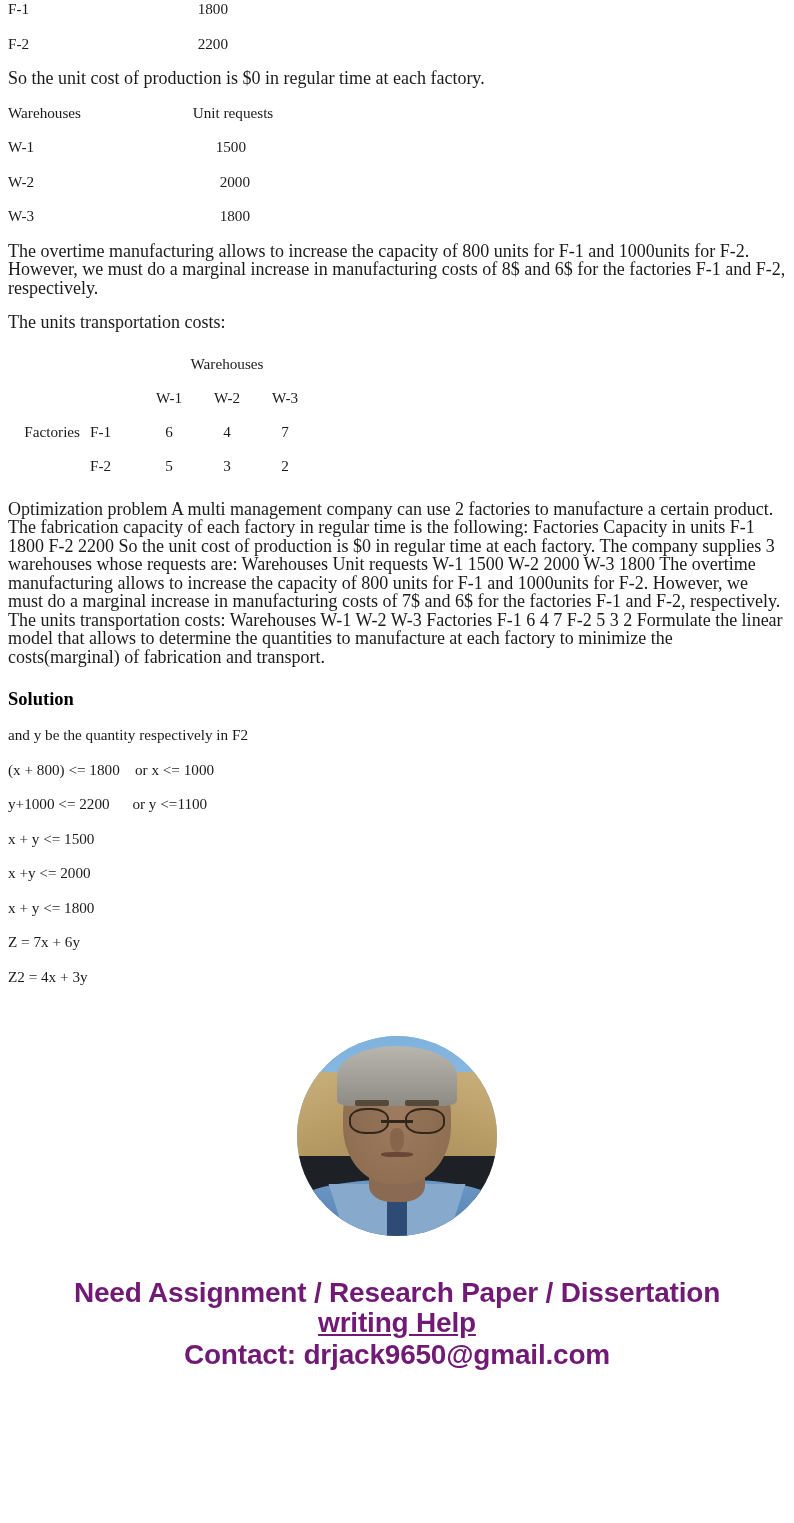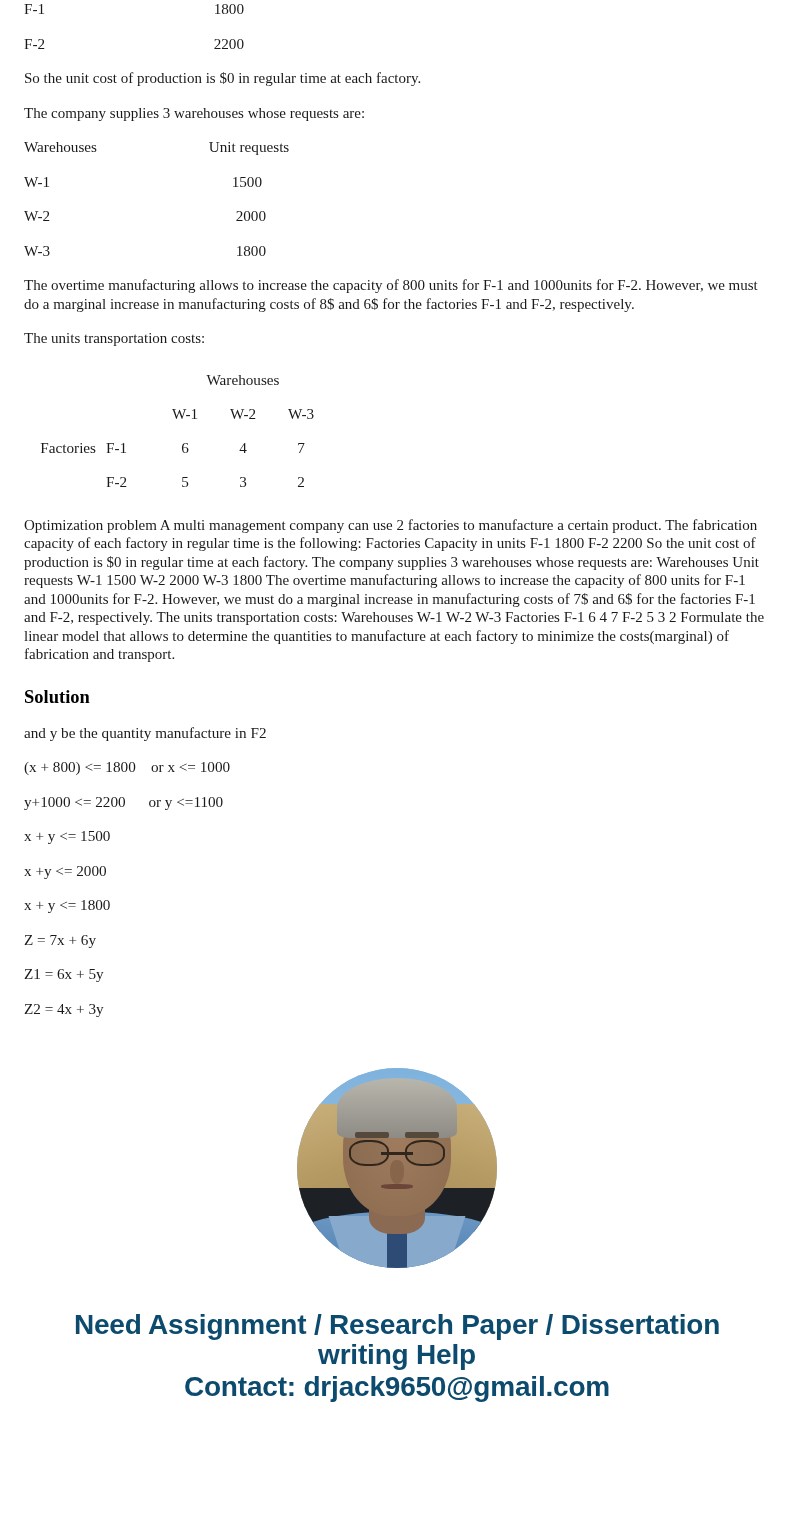--- a/index.html
+++ b/index.html
@@ -11,27 +11,27 @@
   body {
     width: 794px;
     min-height: 1523px;
     font-family: "Liberation Serif", "DejaVu Serif", serif;
     color: #1a1a1a;
     -webkit-font-smoothing: antialiased;
   }
   .page {
     width: 794px;
     box-sizing: border-box;
-    padding: 0 24px;
+    padding: 0 8px;
     position: relative;
   }
 
   
   p.para {
-    font-size: 15px;
+    font-size: 18px;
     line-height: 18.5px;
     margin: 0 0 16px 0;
     color: #1a1a1a;
     text-align: left;
   }
 
   
   .simple-table { margin: 0 0 16px 0; }
   .simple-table .row {
     font-size: 15.2px;
@@ -181,44 +181,43 @@
   }
 
   
   .promo {
     margin-top: 42px;
     text-align: center;
     font-family: "Liberation Sans", "DejaVu Sans", sans-serif;
     font-weight: bold;
     font-size: 28px;
     line-height: 30px;
-    color: #0c4a6e;
+    color: #701a75;
     letter-spacing: -0.2px;
   }
   .promo .l1 { display: block; }
-  .promo .l2 { display: block; }
+  .promo .l2 { display: block; text-decoration: underline; }
   .promo .l3 { display: block; margin-top: 2px; text-align: center; }
 </style>
 </head>
 <body>
 
 <div class="page">
 
   <div class="simple-table">
     <div class="row">
       <span class="lab">F-1</span><span class="val" style="width:50px">1800</span>
     </div>
     <div class="row">
       <span class="lab">F-2</span><span class="val" style="width:50px">2200</span>
     </div>
   </div>
 
   <p class="para">So the unit cost of production is $0 in regular time at each factory.</p>
 
-  <p class="para">The company supplies 3 warehouses whose requests are:</p>
 
   <div class="simple-table">
     <div class="row">
       <span class="lab">Warehouses</span><span class="val" style="width:110px;text-align:center">Unit requests</span>
     </div>
     <div class="row">
       <span class="lab">W-1</span><span class="val" style="width:68px">1500</span>
     </div>
     <div class="row">
       <span class="lab">W-2</span><span class="val" style="width:72px">2000</span>
@@ -261,28 +260,27 @@
       <td class="cell">2</td>
     </tr>
   </tbody>
     </table>
 
 
   <p class="para">Optimization problem A multi management company can use 2 factories to manufacture a certain product. The fabrication capacity of each factory in regular time is the following: Factories Capacity in units F-1 1800 F-2 2200 So the unit cost of production is $0 in regular time at each factory. The company supplies 3 warehouses whose requests are: Warehouses Unit requests W-1 1500 W-2 2000 W-3 1800 The overtime manufacturing allows to increase the capacity of 800 units for F-1 and 1000units for F-2. However, we must do a marginal increase in manufacturing costs of 7$ and 6$ for the factories F-1 and F-2, respectively. The units transportation costs: Warehouses W-1 W-2 W-3 Factories F-1 6 4 7 F-2 5 3 2 Formulate the linear model that allows to determine the quantities to manufacture at each factory to minimize the costs(marginal) of fabrication and transport.</p>
 
   <h2 class="solution">Solution</h2>
 
-  <div class="eq">and y be the quantity manufacture in F2</div>
+  <div class="eq">and y be the quantity respectively in F2</div>
   <div class="eq">(x + 800) &lt;= 1800    or x &lt;= 1000</div>
   <div class="eq">y+1000 &lt;= 2200      or y &lt;=1100</div>
   <div class="eq">x + y &lt;= 1500</div>
   <div class="eq">x +y &lt;= 2000</div>
   <div class="eq">x + y &lt;= 1800</div>
   <div class="eq">Z = 7x + 6y</div>
-  <div class="eq">Z1 = 6x + 5y</div>
   <div class="eq">Z2 = 4x + 3y</div>
 
   <div class="avatar-wrap">
     <div class="avatar" title="portrait photo of a man wearing glasses and a blue shirt">
       <div class="sky"></div>
       <div class="wall-l"></div>
       <div class="wall-r"></div>
       <div class="wall-c"></div>
       <div class="darkband"></div>
       <div class="shirt"></div>

